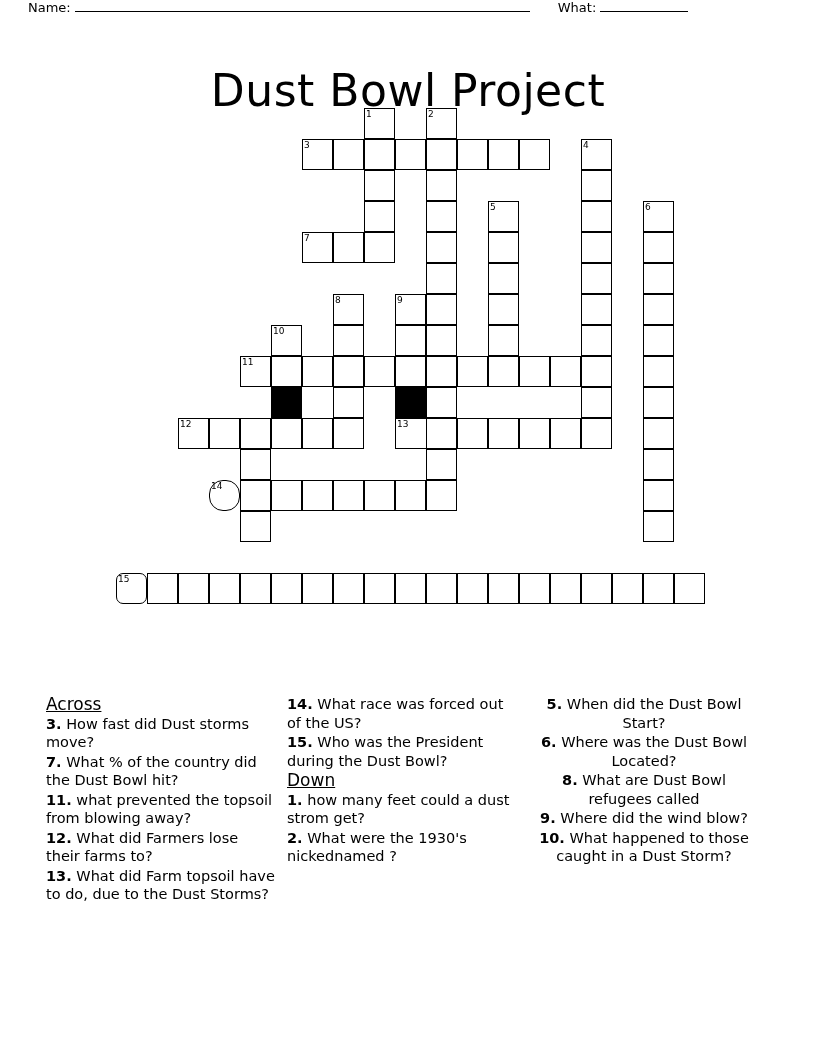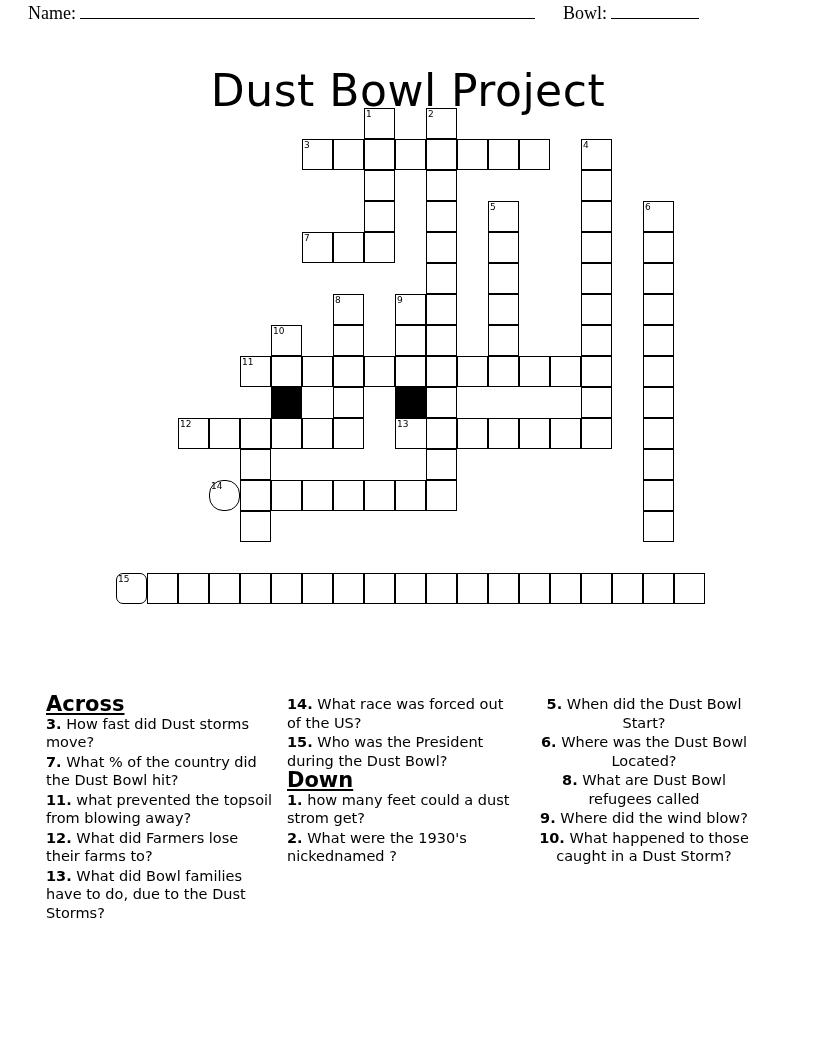--- a/index.html
+++ b/index.html
@@ -22,23 +22,21 @@
   }
 
   
   .header-row {
     position: absolute;
     top: 0px;
     left: 0px;
     width: 816px;
     height: 26px;
     display: flex;
-    align-items: center;
-    font-size: 18px;
-    font-family: Liberation Serif, serif;
+    font-size: 13px;
   }
   .name-block {
     display: flex;
     align-items: baseline;
     margin-left: 28px;
   }
   .rule-long {
     display: inline-block;
     width: 455px;
     border-bottom: 1px solid #000;
@@ -112,43 +110,43 @@
     line-height: 18.5px;
   }
   .clue-col {
     width: 241px;
     padding-right: 12px;
     box-sizing: border-box;
   }
   .clue-col.c2 { width: 243px; }
   .clue-col.c3 { width: 240px; text-align: center; }
   .section-head {
-    font-weight: bold;
+    font-weight: normal;
     text-decoration: underline;
     margin-bottom: 1px;
     display: block;
-    font-size: 21px;
+    font-size: 17px;
   }
   .clue {
     margin-bottom: 1px;
   }
   .clue b { font-weight: bold; }
 </style>
 </head>
 <body>
 
 <div class="page">
 
   <div class="header-row">
     <div class="name-block">
       <span>Name:</span>
       <span class="rule-long"></span>
     </div>
     <div class="date-block">
-      <span>Bowl:</span>
+      <span>What:</span>
       <span class="rule-short"></span>
     </div>
   </div>
 
   <h1 class="title">Dust Bowl Project</h1>
 
   <div id="grid-wrap">
       <div class="cell" style="left: 364px; top: 0px;">
         <span class="num">1</span>
       </div>
@@ -291,21 +289,21 @@
     </div>
 
   <div id="clues">
 
     <div class="clue-col c1">
       <span class="section-head">Across</span>
       <div class="clue"><b>3.</b> <span>How fast did Dust storms move?</span></div>
       <div class="clue"><b>7.</b> <span>What % of the country did the Dust Bowl hit?</span></div>
       <div class="clue"><b>11.</b> <span>what prevented the topsoil from blowing away?</span></div>
       <div class="clue"><b>12.</b> <span>What did Farmers lose their farms to?</span></div>
-      <div class="clue"><b>13.</b> <span>What did Bowl families have to do, due to the Dust Storms?</span></div>
+      <div class="clue"><b>13.</b> <span>What did Farm topsoil have to do, due to the Dust Storms?</span></div>
     </div>
 
     <div class="clue-col c2">
       <div class="clue"><b>14.</b> <span>What race was forced out of the US?</span></div>
       <div class="clue"><b>15.</b> <span>Who was the President during the Dust Bowl?</span></div>
       <span class="section-head">Down</span>
       <div class="clue"><b>1.</b> <span>how many feet could a dust strom get?</span></div>
       <div class="clue"><b>2.</b> <span>What were the 1930's nickednamed ?</span></div>
     </div>
 

